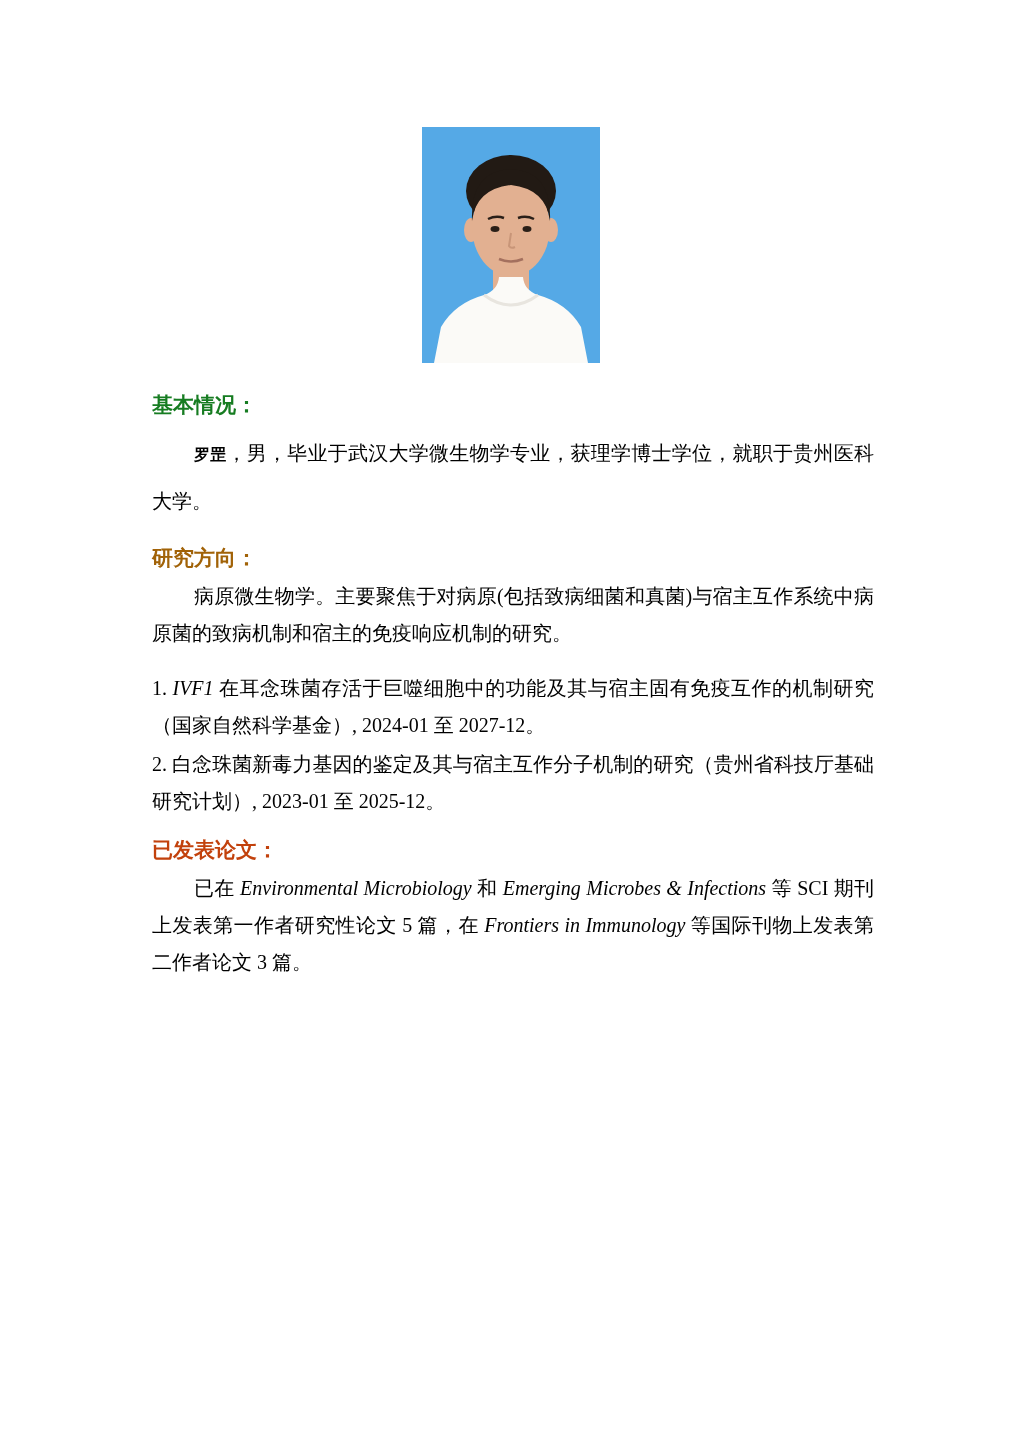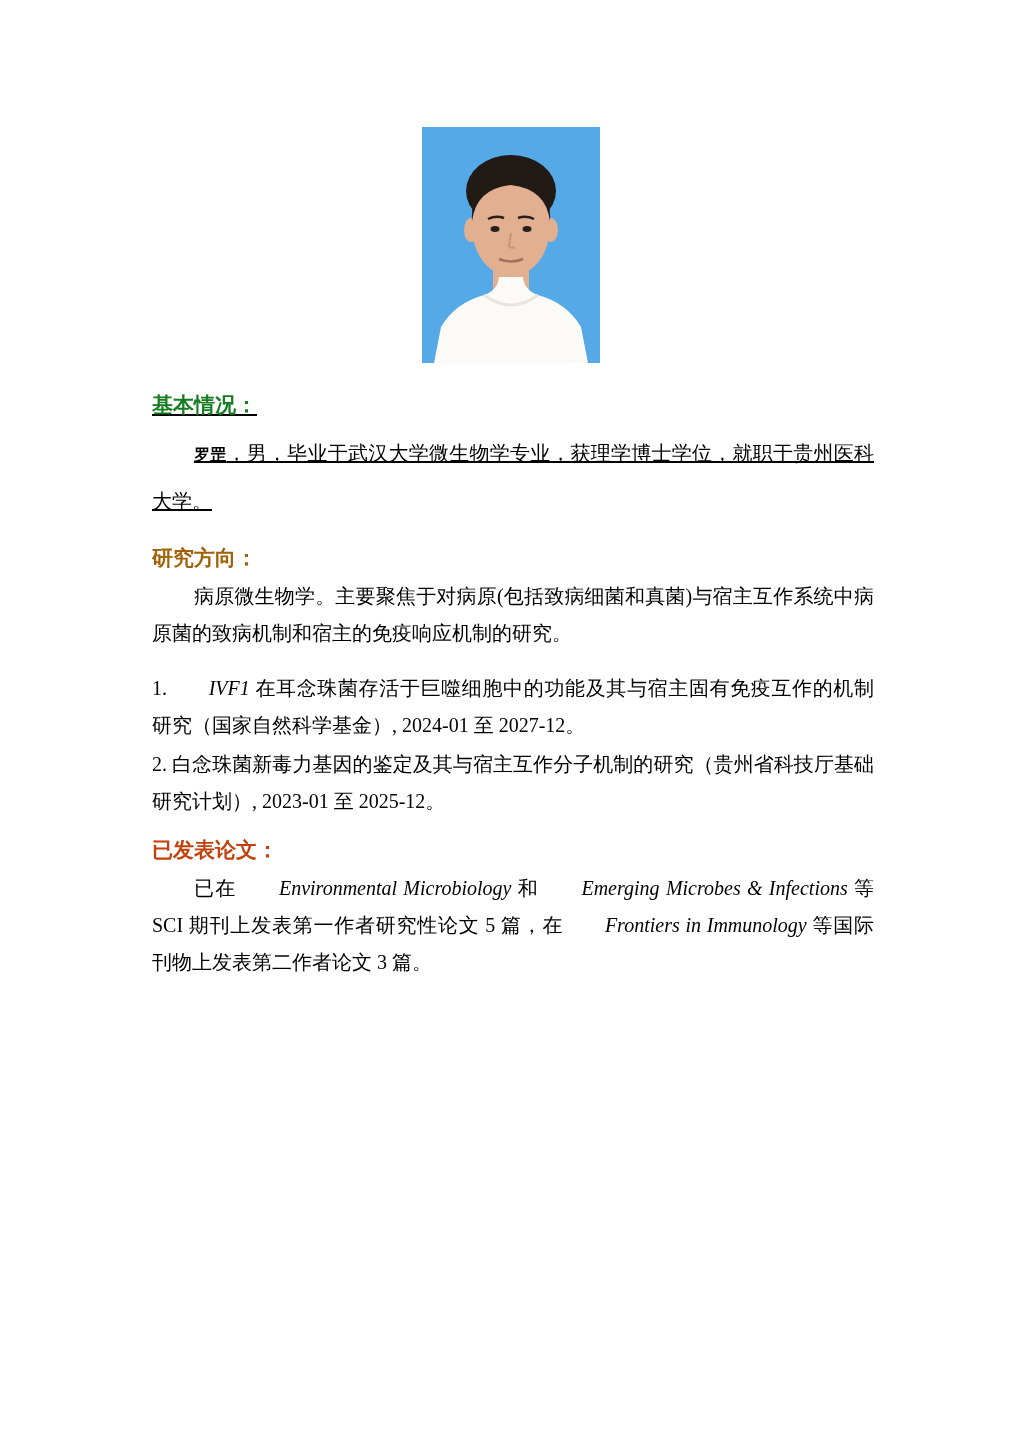--- a/index.html
+++ b/index.html
@@ -16,21 +16,21 @@
     left:422px; top:127px;
     width:178px; height:236px;
   }
   .photo-wrap svg { display:block; }
   .content {
     position:absolute;
     left:152px; top:363px;
     width:722px;
   }
   .section { margin:0; }
-  .sec-basic        { margin-top:28px;text-decoration:underline; }
+  .sec-basic        { margin-top:28px; }
   .sec-research     { margin-top:20px; }
   .sec-projects     { margin-top:18px; }
   .sec-publications { margin-top:16px; }
   .heading {
     font-family:"Liberation Sans","DejaVu Sans",sans-serif;
     font-weight:bold;
     font-size:21px;
     line-height:27px;
     margin:0;
   }
@@ -38,21 +38,21 @@
     font-size:20px;
     line-height:37px;
     margin:7px 0 0 0;
     text-align:justify;
   }
   .para.indent { text-indent:42px; }
   .sec-basic .para { line-height:46px; margin-top:12px; }
   .sec-projects .para { margin-top:6px; }
   .sec-projects .para + .para { margin-top:2px; }
   .run-normal { }
-  .run-italic { font-style:italic;margin-left:36px; }
+  .run-italic { font-style:italic; }
   .run-name {
     font-family:"Liberation Sans","DejaVu Sans",sans-serif;
     font-weight:bold;
     font-size:16px;
   }
   .contact {
     margin:22px 0 0 0;
     font-size:20px;
     line-height:30px;
   }

